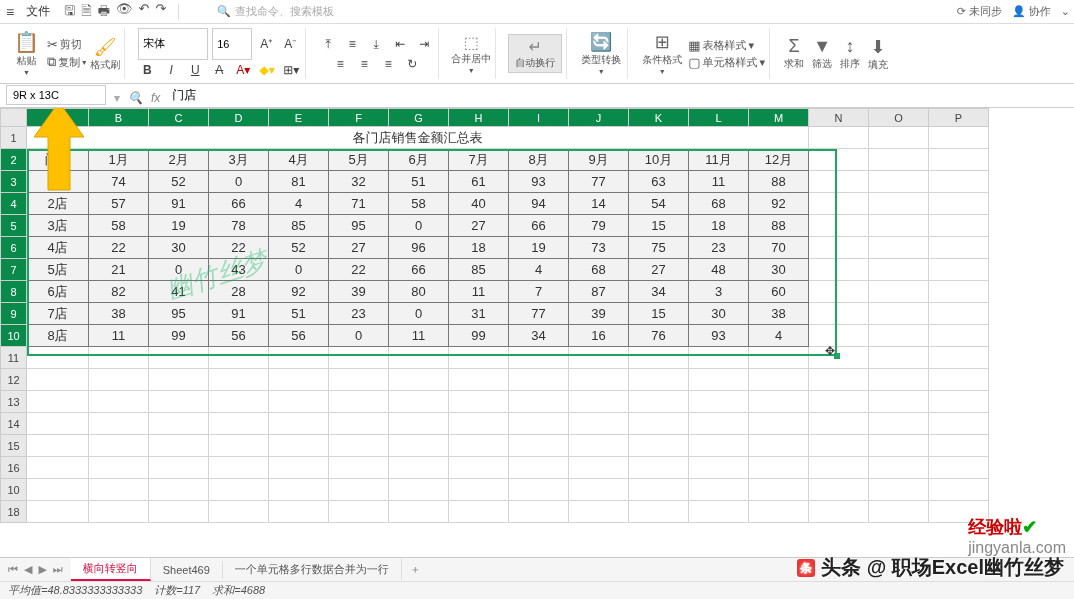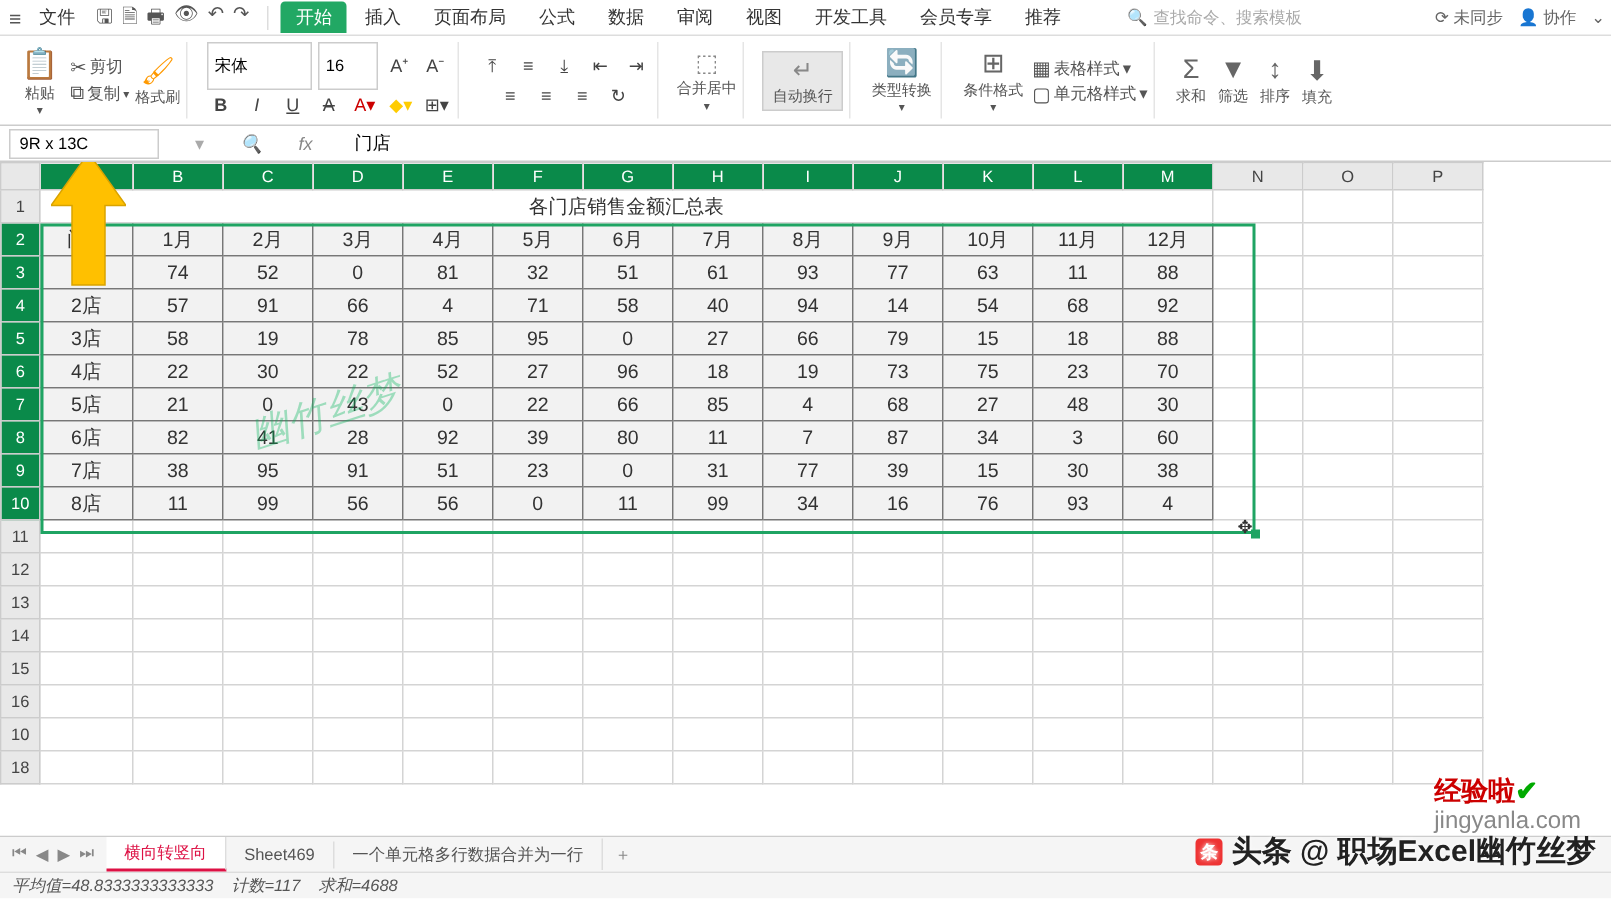--- a/index.html
+++ b/index.html
@@ -29,21 +29,21 @@
 .font-name { width: 70px; }
 .font-size { width: 40px; }
 .ibtn { width: 20px; height: 20px; display: flex; align-items: center; justify-content: center; cursor: pointer; font-size: 12px; color: #444; }
 .merge-big { display: flex; flex-direction: column; align-items: center; font-size: 10px; color: #555; }
 .merge-big .ic { font-size: 16px; color: #888; }
 .wrap-big { display: flex; flex-direction: column; align-items: center; font-size: 10px; color: #555; background: #e8e8e8; padding: 2px 6px; border: 1px solid #ccc; }
 .wrap-big .ic { font-size: 16px; color: #888; }
 .numfmt { border: 1px solid #ccc; height: 20px; font-size: 11px; background: #fff; padding: 0 4px; width: 60px; }
 .big-vert { display: flex; flex-direction: column; align-items: center; font-size: 10px; color: #555; cursor: pointer; padding: 0 2px;}
 .big-vert .ic { font-size: 18px; color: #666; }
-.namebox-row { display: flex; align-items: center; height: 24px; border-bottom: 1px solid #ccc; padding: 2px 6px; gap: 24px; }
+.namebox-row { display: flex; align-items: flex-end; height: 24px; border-bottom: 1px solid #ccc; padding: 2px 6px; gap: 8px; }
 .namebox { border: 1px solid #ccc; width: 100px; height: 20px; font-size: 11px; padding: 0 6px; background: #fff; }
 .fx-lbl { font-style: italic; color: #888; font-size: 12px; }
 .fx-input { flex: 1; border: none; height: 20px; font-size: 12px; padding: 0 4px; }
 .grid-wrap { position: relative; height: calc(599px - 24px - 60px - 24px - 24px - 18px); overflow: hidden; background: #fff; }
 .grid { border-collapse: collapse; table-layout: fixed; }
 .grid th.colh { background: #e8e8e8; border: 1px solid #ccc; font-weight: normal; font-size: 11px; color: #444; height: 18px; text-align: center; position: relative; }
 .grid th.colh.sel { background: #0a8a4a; color: #fff; }
 .grid th.corner { background: #e8e8e8; border: 1px solid #ccc; width: 26px; }
 .grid td.rowh { background: #e8e8e8; border: 1px solid #ccc; font-size: 11px; color: #444; text-align: center; width: 26px; height: 22px; }
 .grid td.rowh.sel { background: #0a8a4a; color: #fff; }
@@ -57,50 +57,38 @@
 .arrow-overlay { position: absolute; z-index: 20; pointer-events: none; }
 .arrow-overlay svg polygon { fill: #ffc000; stroke: #d9a300; stroke-width: 1; }
 .watermark { position: absolute; color: rgba(0,180,90,0.35); font-size: 26px; transform: rotate(-18deg); z-index: 8; pointer-events: none; font-style: italic; }
 .sheet-tabs { display: flex; align-items: center; height: 24px; border-top: 1px solid #ccc; background: #f5f5f5; font-size: 11px; }
 .sheet-nav { display: flex; gap: 6px; padding: 0 8px; color: #888; }
 .sheet-tab { padding: 3px 12px; border-right: 1px solid #ddd; cursor: pointer; color: #555; }
 .sheet-tab.active { color: #d14; border-bottom: 2px solid #d14; background: #fff; }
 .sheet-add { padding: 0 8px; color: #888; cursor: pointer; }
 .statusbar { display: flex; align-items: center; height: 18px; background: #f5f5f5; border-top: 1px solid #ddd; font-size: 11px; color: #555; padding: 0 8px; gap: 12px; font-style: italic; }
 .overlay-text { position: absolute; right: 10px; bottom: 18px; z-index: 30; color: #222; font-size: 20px; font-weight: bold; text-shadow: 0 0 3px #fff; pointer-events: none; display:flex; align-items:center; gap:6px;}
-.overlay-logo { position: absolute; right: 20px; bottom: 42px; z-index: 30; color: #c00; font-size: 18px; font-weight: bold; text-shadow: 0 0 3px #fff; pointer-events: none; }
+.overlay-logo { position: absolute; right: 8px; bottom: 42px; z-index: 30; color: #c00; font-size: 18px; font-weight: bold; text-shadow: 0 0 3px #fff; pointer-events: none; }
 .cross-cursor { position:absolute; z-index:15; font-size:12px; color:#333; pointer-events:none; }
 </style>
 </head>
 <body>
 
 <div class="menubar">
   <span class="hamburger">≡</span>
   <span class="file-label">文件</span>
   <div class="qat">
     <span>🖫</span>
     <span>🗎</span>
     <span>🖶</span>
     <span>👁</span>
     <span>↶</span>
     <span>↷</span>
   </div>
   <div class="divider"></div>
-  <div class="tabs">
-    <span class="tab active">开始</span>
-    <span class="tab">插入</span>
-    <span class="tab">页面布局</span>
-    <span class="tab">公式</span>
-    <span class="tab">数据</span>
-    <span class="tab">审阅</span>
-    <span class="tab">视图</span>
-    <span class="tab">开发工具</span>
-    <span class="tab">会员专享</span>
-    <span class="tab">推荐</span>
-  </div>
   <div class="search">
     <span>🔍</span>
     <span>查找命令、搜索模板</span>
   </div>
   <div class="right">
     <span>⟳ <span>未同步</span></span>
     <span>👤 <span>协作</span></span>
     <span>⌄</span>
   </div>
 </div>

